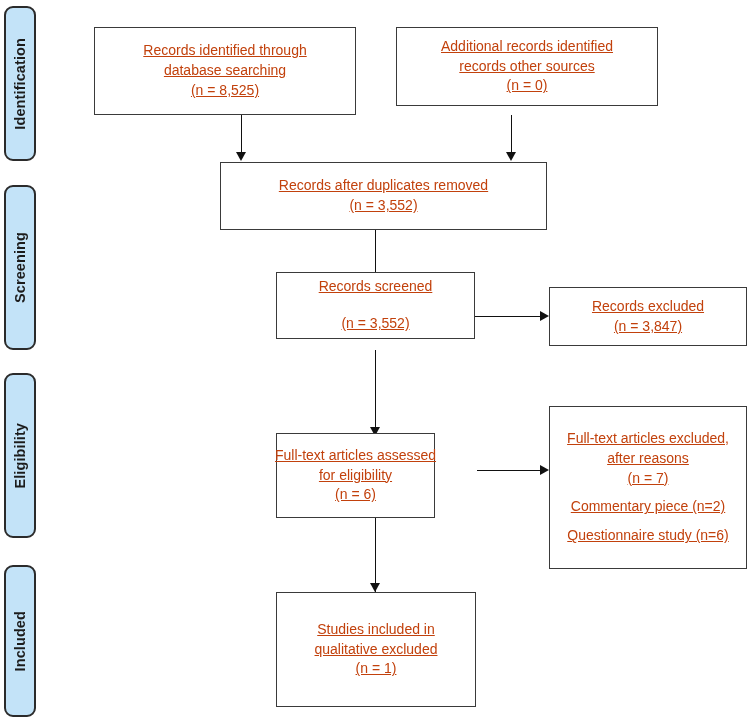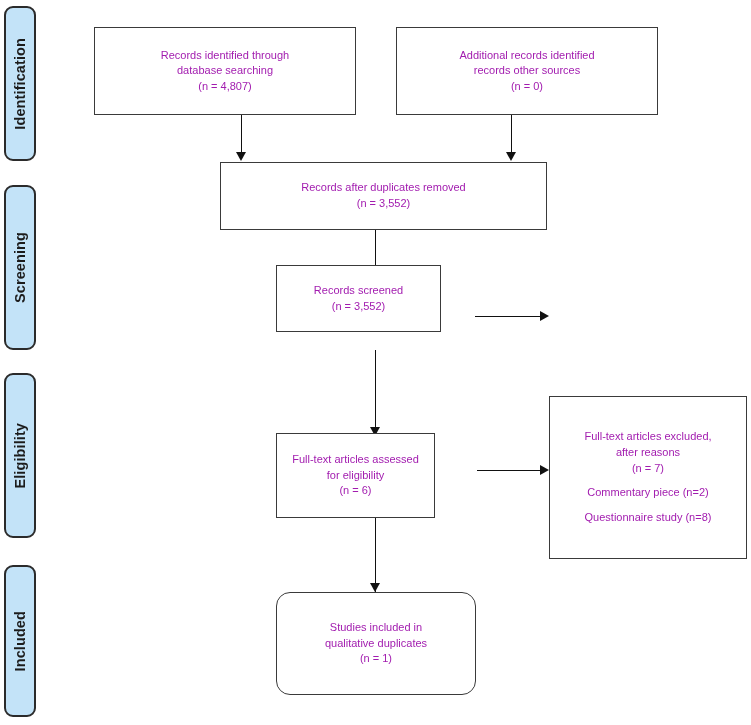--- a/index.html
+++ b/index.html
@@ -48,24 +48,25 @@
     background: #ffffff;
     border: 1.6px solid #3a3a3a;
     display: flex;
     flex-direction: column;
     align-items: center;
     justify-content: center;
     text-align: center;
     padding: 4px 8px;
   }
   .flow-line {
-    font-size: 11px;
-    color: #a21caf;
+    font-size: 14px;
+    color: #c2410c;
     line-height: 1.42;
     white-space: nowrap;
+    text-decoration: underline;
   }
   .flow-line.spacer {
     height: 9px;
   }
 
   
   .conn-v {
     position: absolute;
     width: 0;
     border-left: 1.7px solid #111111;
@@ -109,76 +110,80 @@
     <span class="stage-tab-label">Eligibility</span>
   </div>
 
   <div class="stage-tab" style="top:565px; height:152px;">
     <span class="stage-tab-label">Included</span>
   </div>
 
   <div class="flow-box" style="left:94px; top:27px; width:262px; height:88px;">
     <span class="flow-line">Records identified through</span>
     <span class="flow-line">database searching</span>
-    <span class="flow-line">(n = 4,807)</span>
+    <span class="flow-line">(n = 8,525)</span>
   </div>
 
-  <div class="flow-box" style="left:396px; top:27px; width:262px; height:88px;">
+  <div class="flow-box" style="left:396px; top:27px; width:262px; height:79px;">
     <span class="flow-line">Additional records identified</span>
     <span class="flow-line">records other sources</span>
     <span class="flow-line">(n = 0)</span>
   </div>
 
   <div class="conn-v" style="left:241px; top:115px; height:40px;"></div>
   <div class="arrow-down" style="left:236px; top:152px;"></div>
 
   <div class="conn-v" style="left:511px; top:115px; height:40px;"></div>
   <div class="arrow-down" style="left:506px; top:152px;"></div>
 
   <div class="flow-box" style="left:212px; top:162px; width:327px; height:68px;margin-left:8px;">
     <span class="flow-line">Records after duplicates removed</span>
     <span class="flow-line">(n = 3,552)</span>
   </div>
 
   <div class="conn-v" style="left:375px; top:230px; height:44px;"></div>
   <div class="arrow-down" style="left:370px; top:272px;"></div>
 
-  <div class="flow-box" style="left:276px; top:265px; width:165px; height:67px;">
+  <div class="flow-box" style="left:276px; top:272px; width:199px; height:67px;justify-content:space-between;">
     <span class="flow-line">Records screened</span>
     <span class="flow-line">(n = 3,552)</span>
   </div>
 
   <div class="conn-h" style="left:475px; top:316px; width:66px;"></div>
   <div class="arrow-right" style="left:540px; top:311px;"></div>
 
+  <div class="flow-box" style="left:549px; top:287px; width:198px; height:59px;">
+    <span class="flow-line">Records excluded</span>
+    <span class="flow-line">(n = 3,847)</span>
+  </div>
 
   <div class="conn-v" style="left:375px; top:350px; height:79px;"></div>
   <div class="arrow-down" style="left:370px; top:427px;"></div>
 
   <div class="flow-box" style="left:276px; top:433px; width:159px; height:85px;">
     <span class="flow-line">Full-text articles assessed</span>
     <span class="flow-line">for eligibility</span>
     <span class="flow-line">(n = 6)</span>
   </div>
 
   <div class="conn-h" style="left:477px; top:470px; width:64px;"></div>
   <div class="arrow-right" style="left:540px; top:465px;"></div>
 
-  <div class="flow-box" style="left:549px; top:396px; width:198px; height:163px;">
+  <div class="flow-box" style="left:549px; top:406px; width:198px; height:163px;">
     <span class="flow-line">Full-text articles excluded,</span>
     <span class="flow-line">after reasons</span>
     <span class="flow-line">(n = 7)</span>
     <span class="flow-line spacer"></span>
     <span class="flow-line">Commentary piece (n=2)</span>
     <span class="flow-line spacer"></span>
-    <span class="flow-line">Questionnaire study (n=8)</span>
+    <span class="flow-line">Questionnaire study (n=6)</span>
   </div>
 
   <div class="conn-v" style="left:375px; top:518px; height:76px;"></div>
   <div class="arrow-down" style="left:370px; top:583px;"></div>
 
-  <div class="flow-box" style="left:276px; top:592px; width:200px; height:103px;border-radius:14px;">
+  <div class="flow-box" style="left:276px; top:592px; width:200px; height:115px;">
     <span class="flow-line">Studies included in</span>
-    <span class="flow-line">qualitative duplicates</span>
+    <span class="flow-line">qualitative excluded</span>
     <span class="flow-line">(n = 1)</span>
   </div>
 
 </div>
 
 </body></html>

